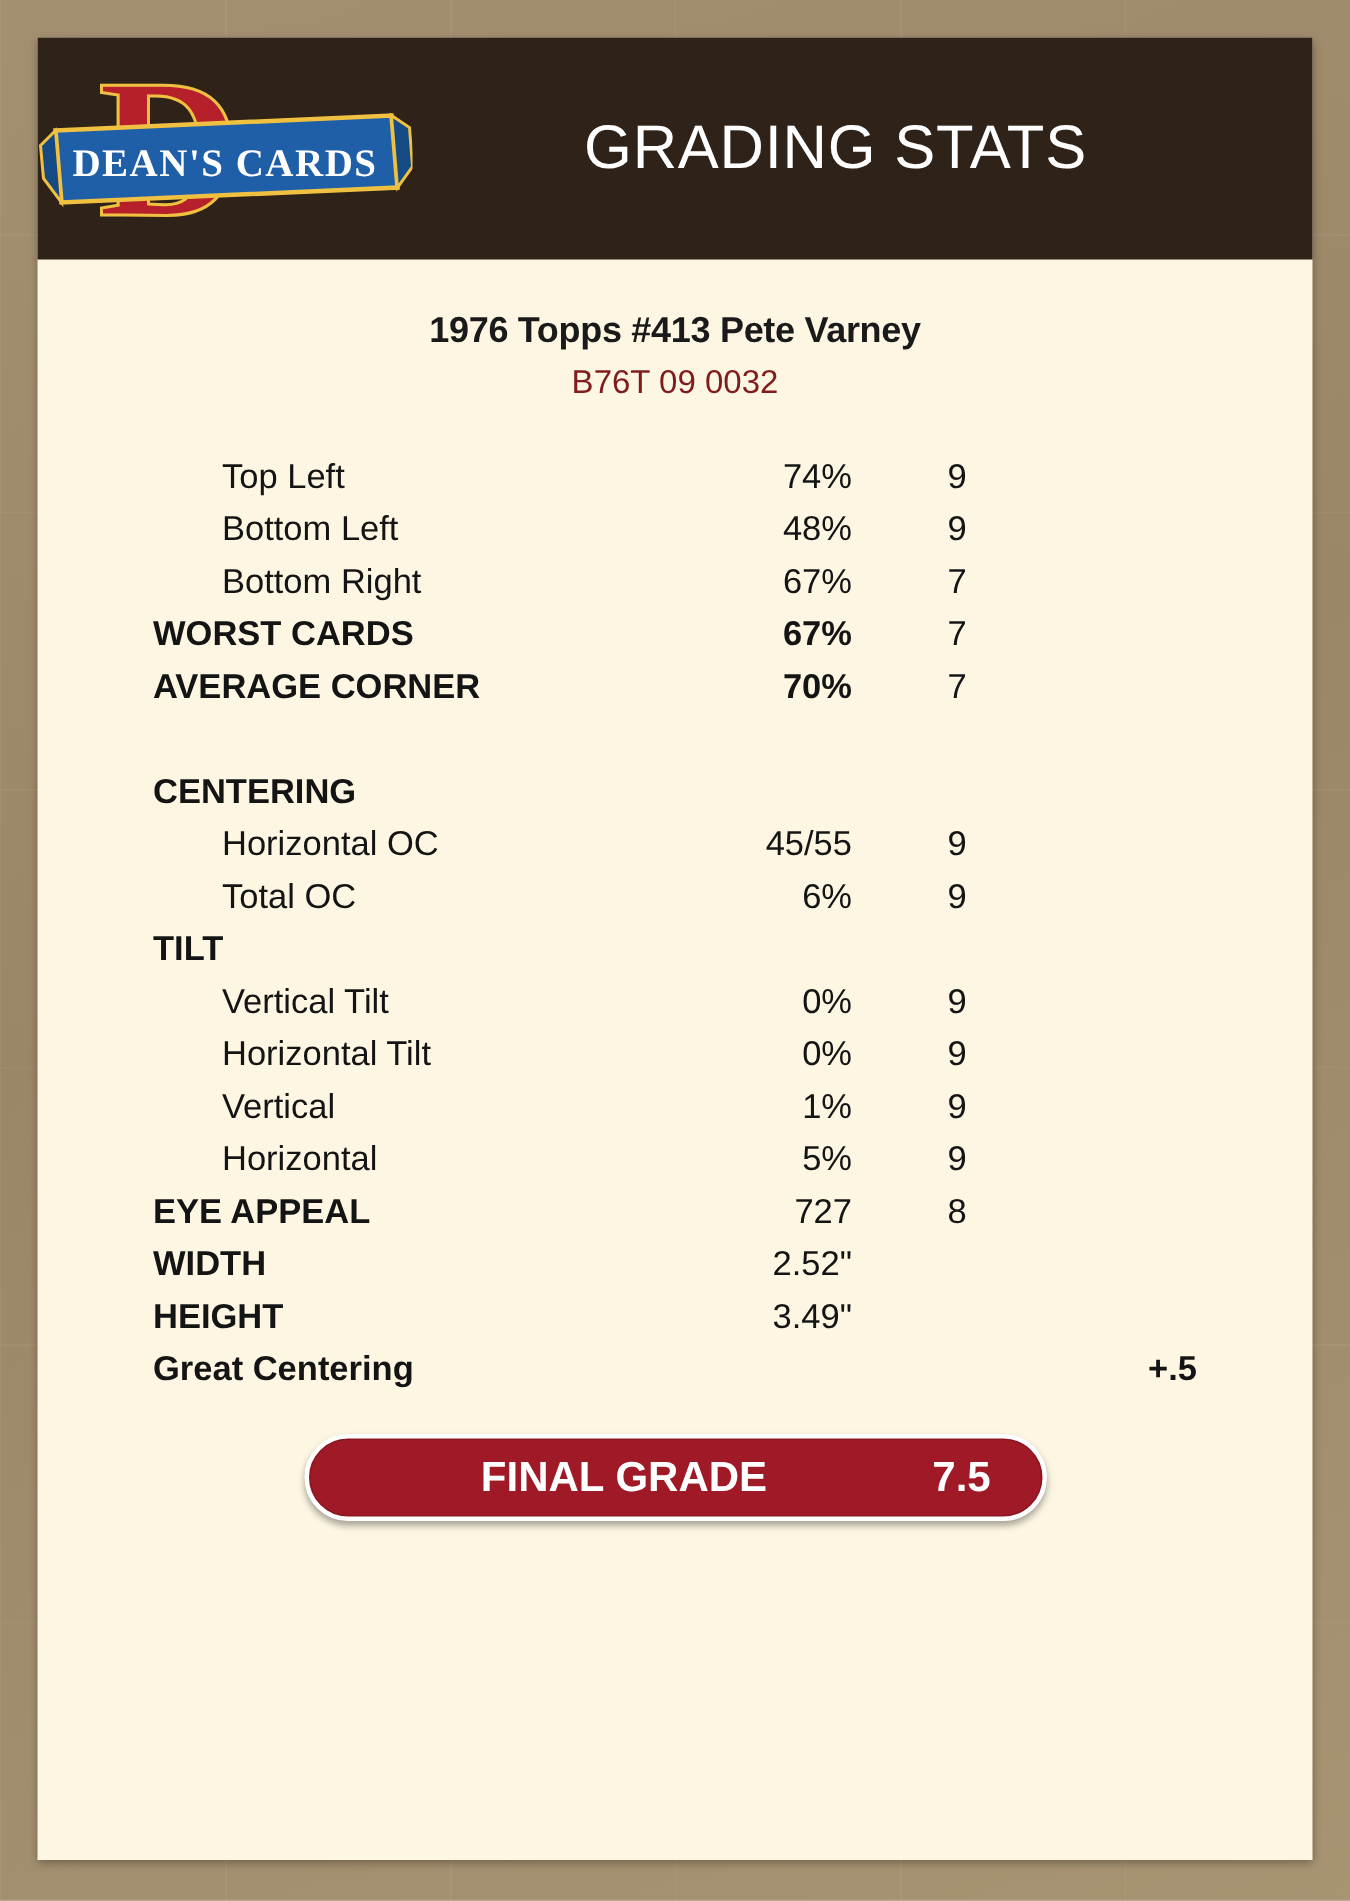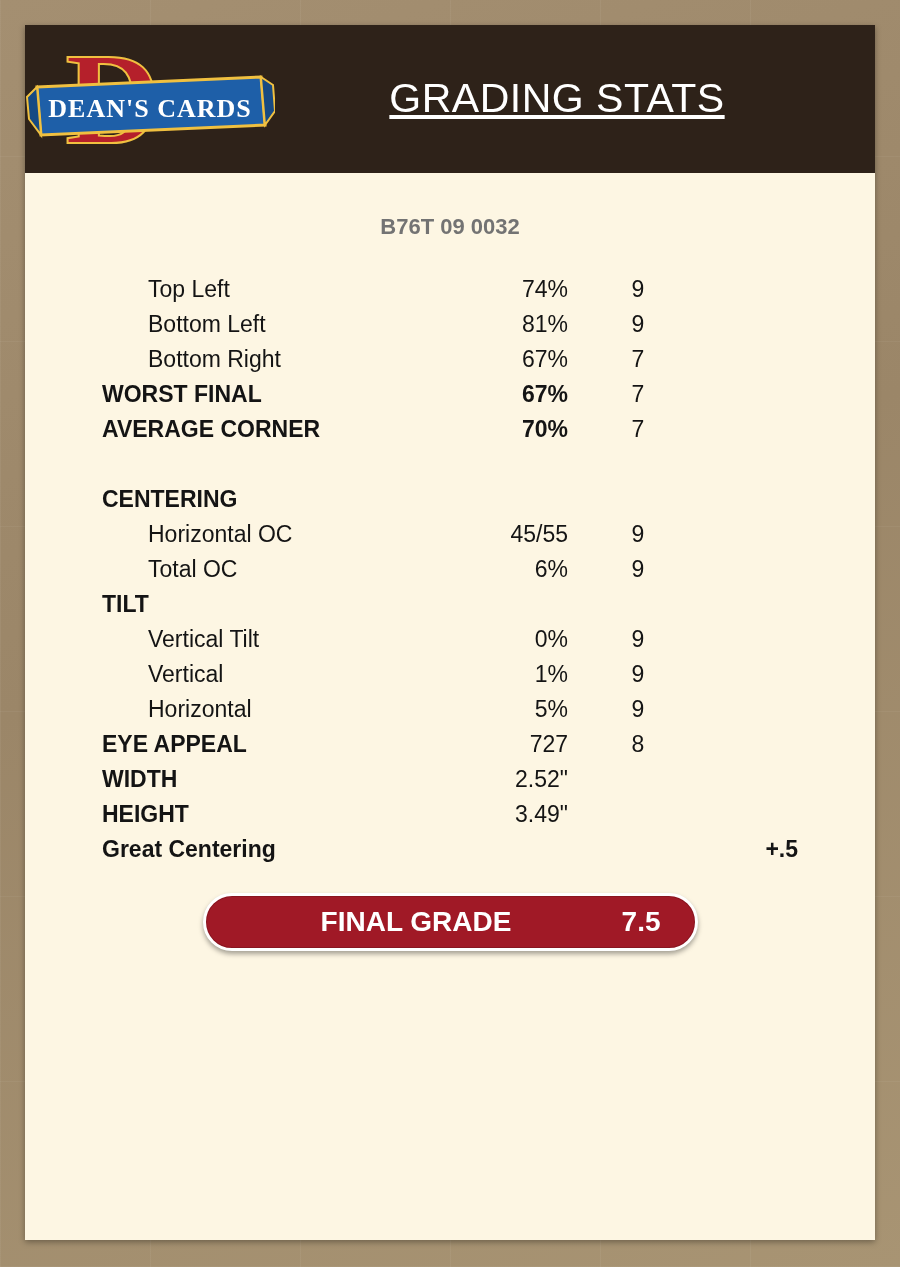--- a/index.html
+++ b/index.html
@@ -50,21 +50,20 @@
     height: 148px;
     position: relative;
     flex: 0 0 auto;
   }
   .logo svg { display: block; }
   .header-titles {
     flex: 1 1 auto;
     text-align: center;
     color: #ffffff;
     padding-right: 36px;
-    text-decoration: underline;
   }
   .title-main {
     font-size: 41px;
     font-weight: normal;
     letter-spacing: 0.5px;
     line-height: 1.05;
   }
   .title-sub {
     font-size: 31px;
     font-weight: normal;
@@ -78,23 +77,22 @@
   .card-title {
     text-align: center;
     font-size: 24px;
     font-weight: bold;
     color: #1a1a1a;
     letter-spacing: -0.2px;
   }
   .card-serial {
     text-align: center;
     font-size: 22px;
-    color: #737373;
+    color: #7f1d1d;
     margin-top: 7px;
-    font-weight: bold;
   }
   table.stats {
     margin: 32px auto 0 auto;
     border-collapse: collapse;
     font-size: 23px;
     color: #141414;
   }
   table.stats td {
     padding: 0;
     height: 35px;
@@ -159,45 +157,46 @@
       </svg>
     </div>
 
     <div class="header-titles">
       <div class="title-main">GRADING STATS</div>
     </div>
   </div>
 
   <div class="body">
 
+    <div class="card-title">1976 Topps #413 Pete Varney</div>
     <div class="card-serial">B76T 09 0032</div>
 
     <table class="stats">
       <tbody>
 
         <tr>
           <td class="c-label sub">Top Left</td>
           <td class="c-value">74%</td>
           <td class="c-max">9</td>
           <td class="c-pm"></td>
         </tr>
         <tr>
           <td class="c-label sub">Bottom Left</td>
-          <td class="c-value">81%</td>
+          <td class="c-value">48%</td>
           <td class="c-max">9</td>
           <td class="c-pm"></td>
         </tr>
         <tr>
           <td class="c-label sub">Bottom Right</td>
           <td class="c-value">67%</td>
           <td class="c-max">7</td>
           <td class="c-pm"></td>
         </tr>
         <tr>
-          <td class="c-label bold">WORST FINAL</td>
+          <td class="c-label bold">WORST CARDS</td>
           <td class="c-value bold">67%</td>
           <td class="c-max">7</td>
           <td class="c-pm"></td>
         </tr>
         <tr>
           <td class="c-label bold">AVERAGE CORNER</td>
           <td class="c-value bold">70%</td>
           <td class="c-max">7</td>
           <td class="c-pm"></td>
         </tr>
@@ -226,20 +225,26 @@
         </tr>
 
         <tr>
           <td class="c-label hdr">TILT</td>
           <td class="c-value"></td>
           <td class="c-max"></td>
           <td class="c-pm"></td>
         </tr>
         <tr>
           <td class="c-label sub">Vertical Tilt</td>
+          <td class="c-value">0%</td>
+          <td class="c-max">9</td>
+          <td class="c-pm"></td>
+        </tr>
+        <tr>
+          <td class="c-label sub">Horizontal Tilt</td>
           <td class="c-value">0%</td>
           <td class="c-max">9</td>
           <td class="c-pm"></td>
         </tr>
 
         <tr>
           <td class="c-label sub">Vertical</td>
           <td class="c-value">1%</td>
           <td class="c-max">9</td>
           <td class="c-pm"></td>

